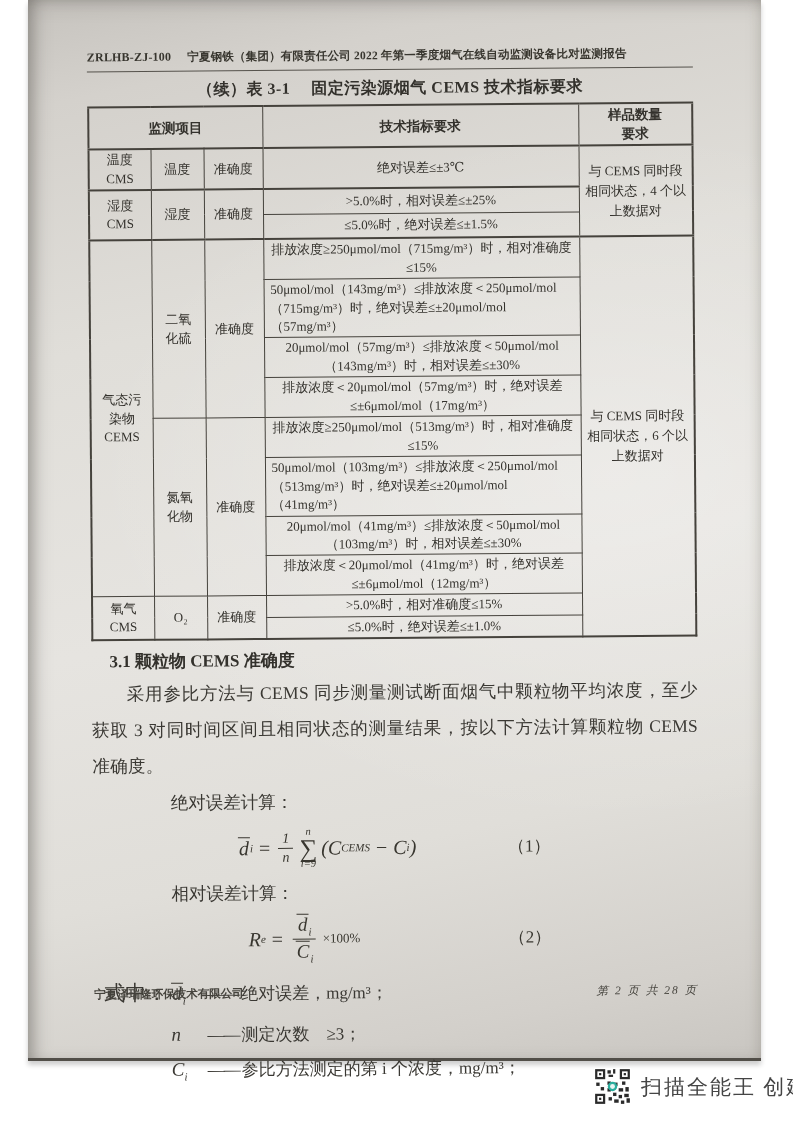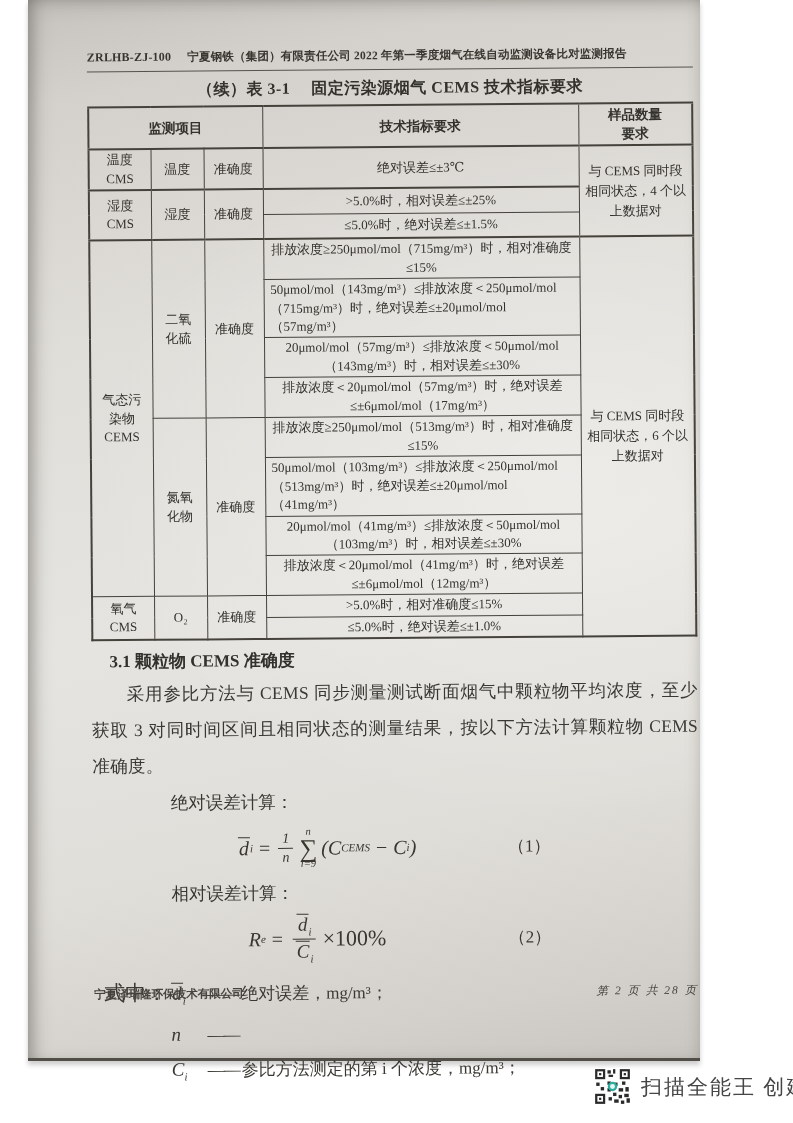--- a/index.html
+++ b/index.html
@@ -3,21 +3,21 @@
 <meta charset="utf-8">
 <style>
   html,body{margin:0;padding:0;}
   body{
     width:793px;height:1123px;overflow:hidden;background:#ffffff;
     font-family:"Liberation Serif","DejaVu Serif",serif;
     color:#3a3833;position:relative;
   }
   
   .paper{
-    position:absolute;left:28px;top:0;width:672px;height:1058px;
+    position:absolute;left:28px;top:0;width:733px;height:1058px;
     background:
       radial-gradient(120% 55% at 80% 45%, rgba(255,255,255,0.30), rgba(255,255,255,0) 60%),
       linear-gradient(168deg,#c6c3be 0%,#d4d1cc 9%,#e0ded9 30%,#e6e4e0 55%,#e0ded9 76%,#d3d0cb 92%,#c9c6c1 100%);
     border-bottom:3px solid #514e48;
     box-shadow:
       inset 14px 0 18px -10px rgba(90,86,80,0.55),
       inset -10px 0 16px -12px rgba(120,115,108,0.40),
       inset 0 12px 22px -14px rgba(90,86,80,0.45),
       0 4px 5px rgba(0,0,0,0.20);
   }
@@ -75,21 +75,21 @@
   .ssub{font-size:10px;}
   .ovl{display:inline-block;border-top:1.4px solid #38362f;line-height:1.05;padding:0 1px;}
   .f-eq{margin:0 6px;font-style:normal;}
   .frac{display:inline-flex;flex-direction:column;align-items:center;font-size:14px;line-height:1.15;margin:0 2px;font-style:italic;}
   .frac .fn{border-bottom:1.3px solid #38362f;padding:0 4px 1px;display:inline-block;text-align:center;}
   .frac .fd{padding-top:1px;}
   .frac2{font-size:19px;margin:0 4px;}
   .sum{display:inline-flex;flex-direction:column;align-items:center;line-height:1;margin:0 4px;font-style:normal;}
   .sum .sg{font-size:25px;line-height:0.85;}
   .sum .sl{font-style:italic;font-size:10.5px;}
-  .f-times{font-style:normal;font-size:22px;margin-left:3px;}
+  .f-times{font-style:normal;font-size:13px;margin-left:3px;}
   .f-tag{position:absolute;left:415px;top:50%;transform:translateY(-50%);font-size:17px;color:#38362f;}
   
   .defs{margin:10px 0 0 10px;}
   .def-row{display:flex;align-items:baseline;line-height:34px;font-size:17px;}
   .def-label{display:inline-block;width:67px;font-size:21px;}
   .def-indent{margin-left:67px;}
   .def-sym{
     font-family:"Liberation Serif","DejaVu Serif",serif;font-style:italic;
     font-size:19px;display:inline-block;min-width:36px;
   }
@@ -250,20 +250,21 @@
     <div class="defs">
       <div class="def-row">
         <span class="def-label">式中：</span>
         <span class="def-sym"><span class="ovl">d</span><sub>i</sub></span>
         <span class="def-dash">——</span>
         <span>绝对误差，mg/m³；</span>
       </div>
       <div class="def-row def-indent">
         <span class="def-sym"><span>n</span></span>
         <span class="def-dash">——</span>
+        <span>测定次数　≥3；</span>
       </div>
       <div class="def-row def-indent">
         <span class="def-sym"><span>C</span><sub>i</sub></span>
         <span class="def-dash">——</span>
         <span>参比方法测定的第 i 个浓度，mg/m³；</span>
       </div>
     </div>
 
     <div class="page-footer">
       <span>宁夏泽瑞隆环保技术有限公司</span>

